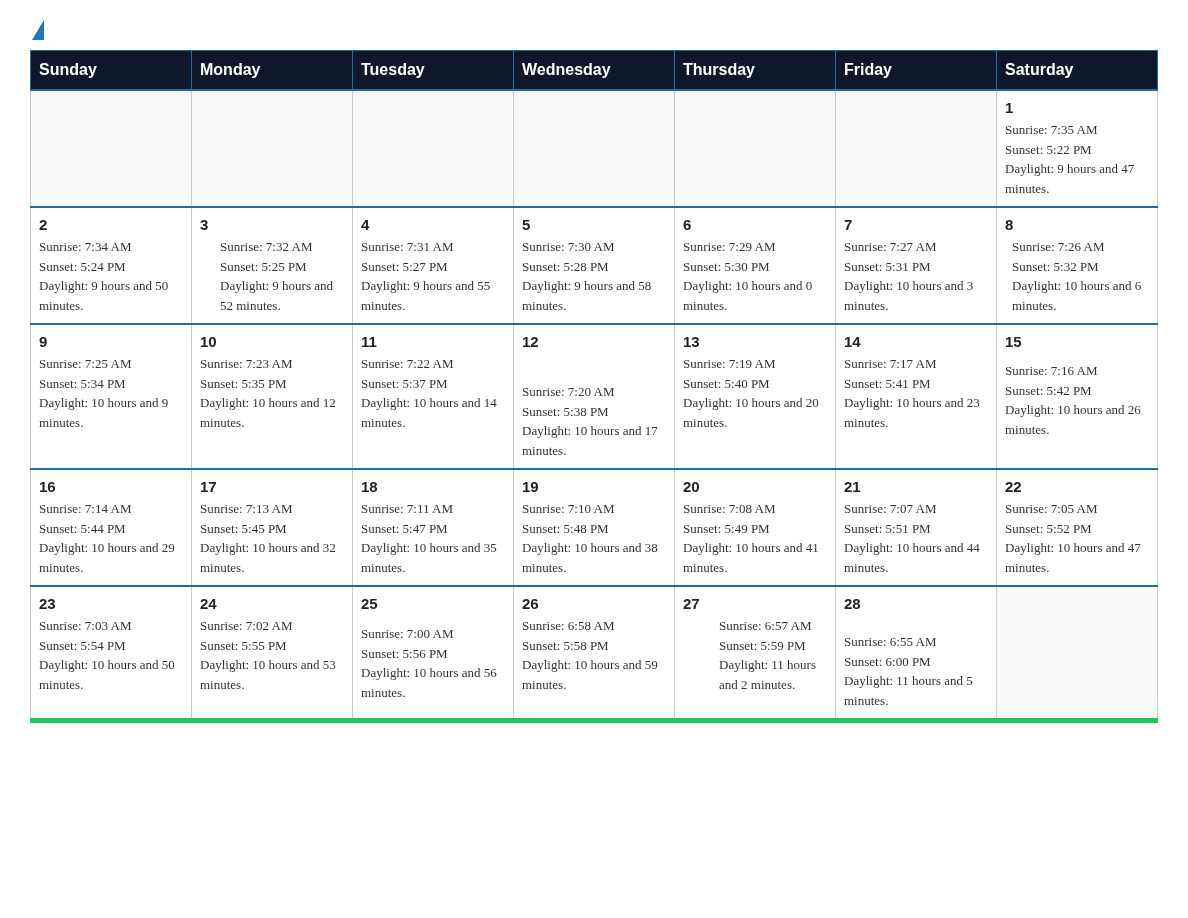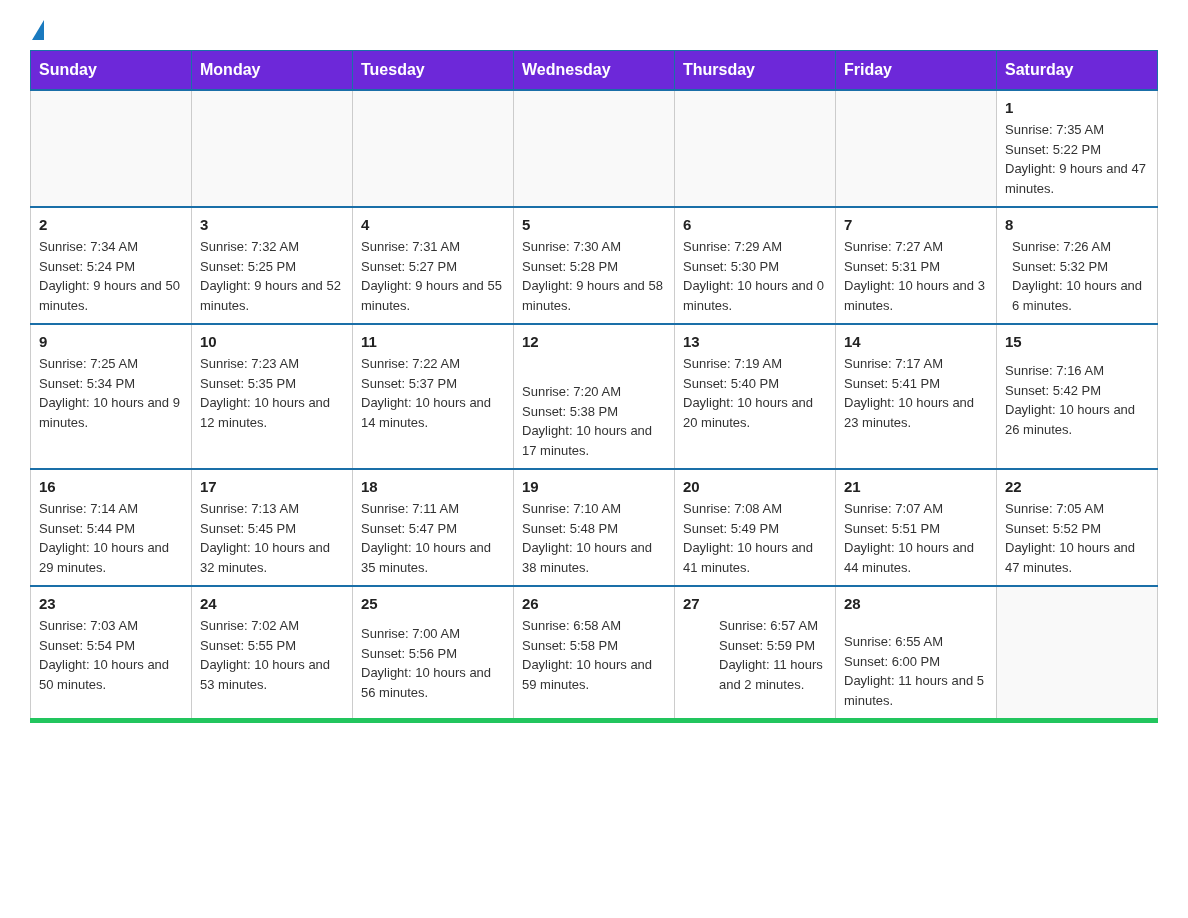--- a/index.html
+++ b/index.html
@@ -56,21 +56,21 @@
       font-size: 20px;
       color: #444;
       margin-top: 4px;
     }
     .calendar {
       width: 100%;
       border-collapse: collapse;
       border: 1px solid #aaa;
     }
     .calendar th {
-      background-color: #6d28d9;
+      background-color: #0f172a;
       color: #fff;
       font-size: 16px;
       font-weight: bold;
       padding: 10px 8px;
       text-align: left;
       border: 1px solid #1a6fa8;
     }
     .calendar td {
       vertical-align: top;
       padding: 8px;
@@ -87,20 +87,21 @@
       font-size: 15px;
       font-weight: bold;
       color: #222;
       display: block;
       margin-bottom: 4px;
     }
     .day-info {
       font-size: 13px;
       line-height: 1.5;
       color: #333;
+      font-family: Liberation Serif, serif;
     }
     .empty-cell {
       background: #f9f9f9;
     }
     .last-row td {
       border-bottom: 5px solid #22c55e;
     }
   </style>
 </head>
 <body>
@@ -148,21 +149,21 @@
       </tr>
       <tr>
         <td>
           <span class="day-number">2</span>
           <div class="day-info" style="white-space: pre-line;">Sunrise: 7:34 AM
 Sunset: 5:24 PM
 Daylight: 9 hours and 50 minutes.</div>
         </td>
         <td>
           <span class="day-number">3</span>
-          <div class="day-info" style="white-space: pre-line;">Sunrise: 7:32 AM
+          <div class="day-info" style="white-space: pre-line; margin-left: 20px;">Sunrise: 7:32 AM
 Sunset: 5:25 PM
 Daylight: 9 hours and 52 minutes.</div>
         </td>
         <td>
           <span class="day-number">4</span>
           <div class="day-info" style="white-space: pre-line;">Sunrise: 7:31 AM
 Sunset: 5:27 PM
 Daylight: 9 hours and 55 minutes.</div>
         </td>
         <td>

